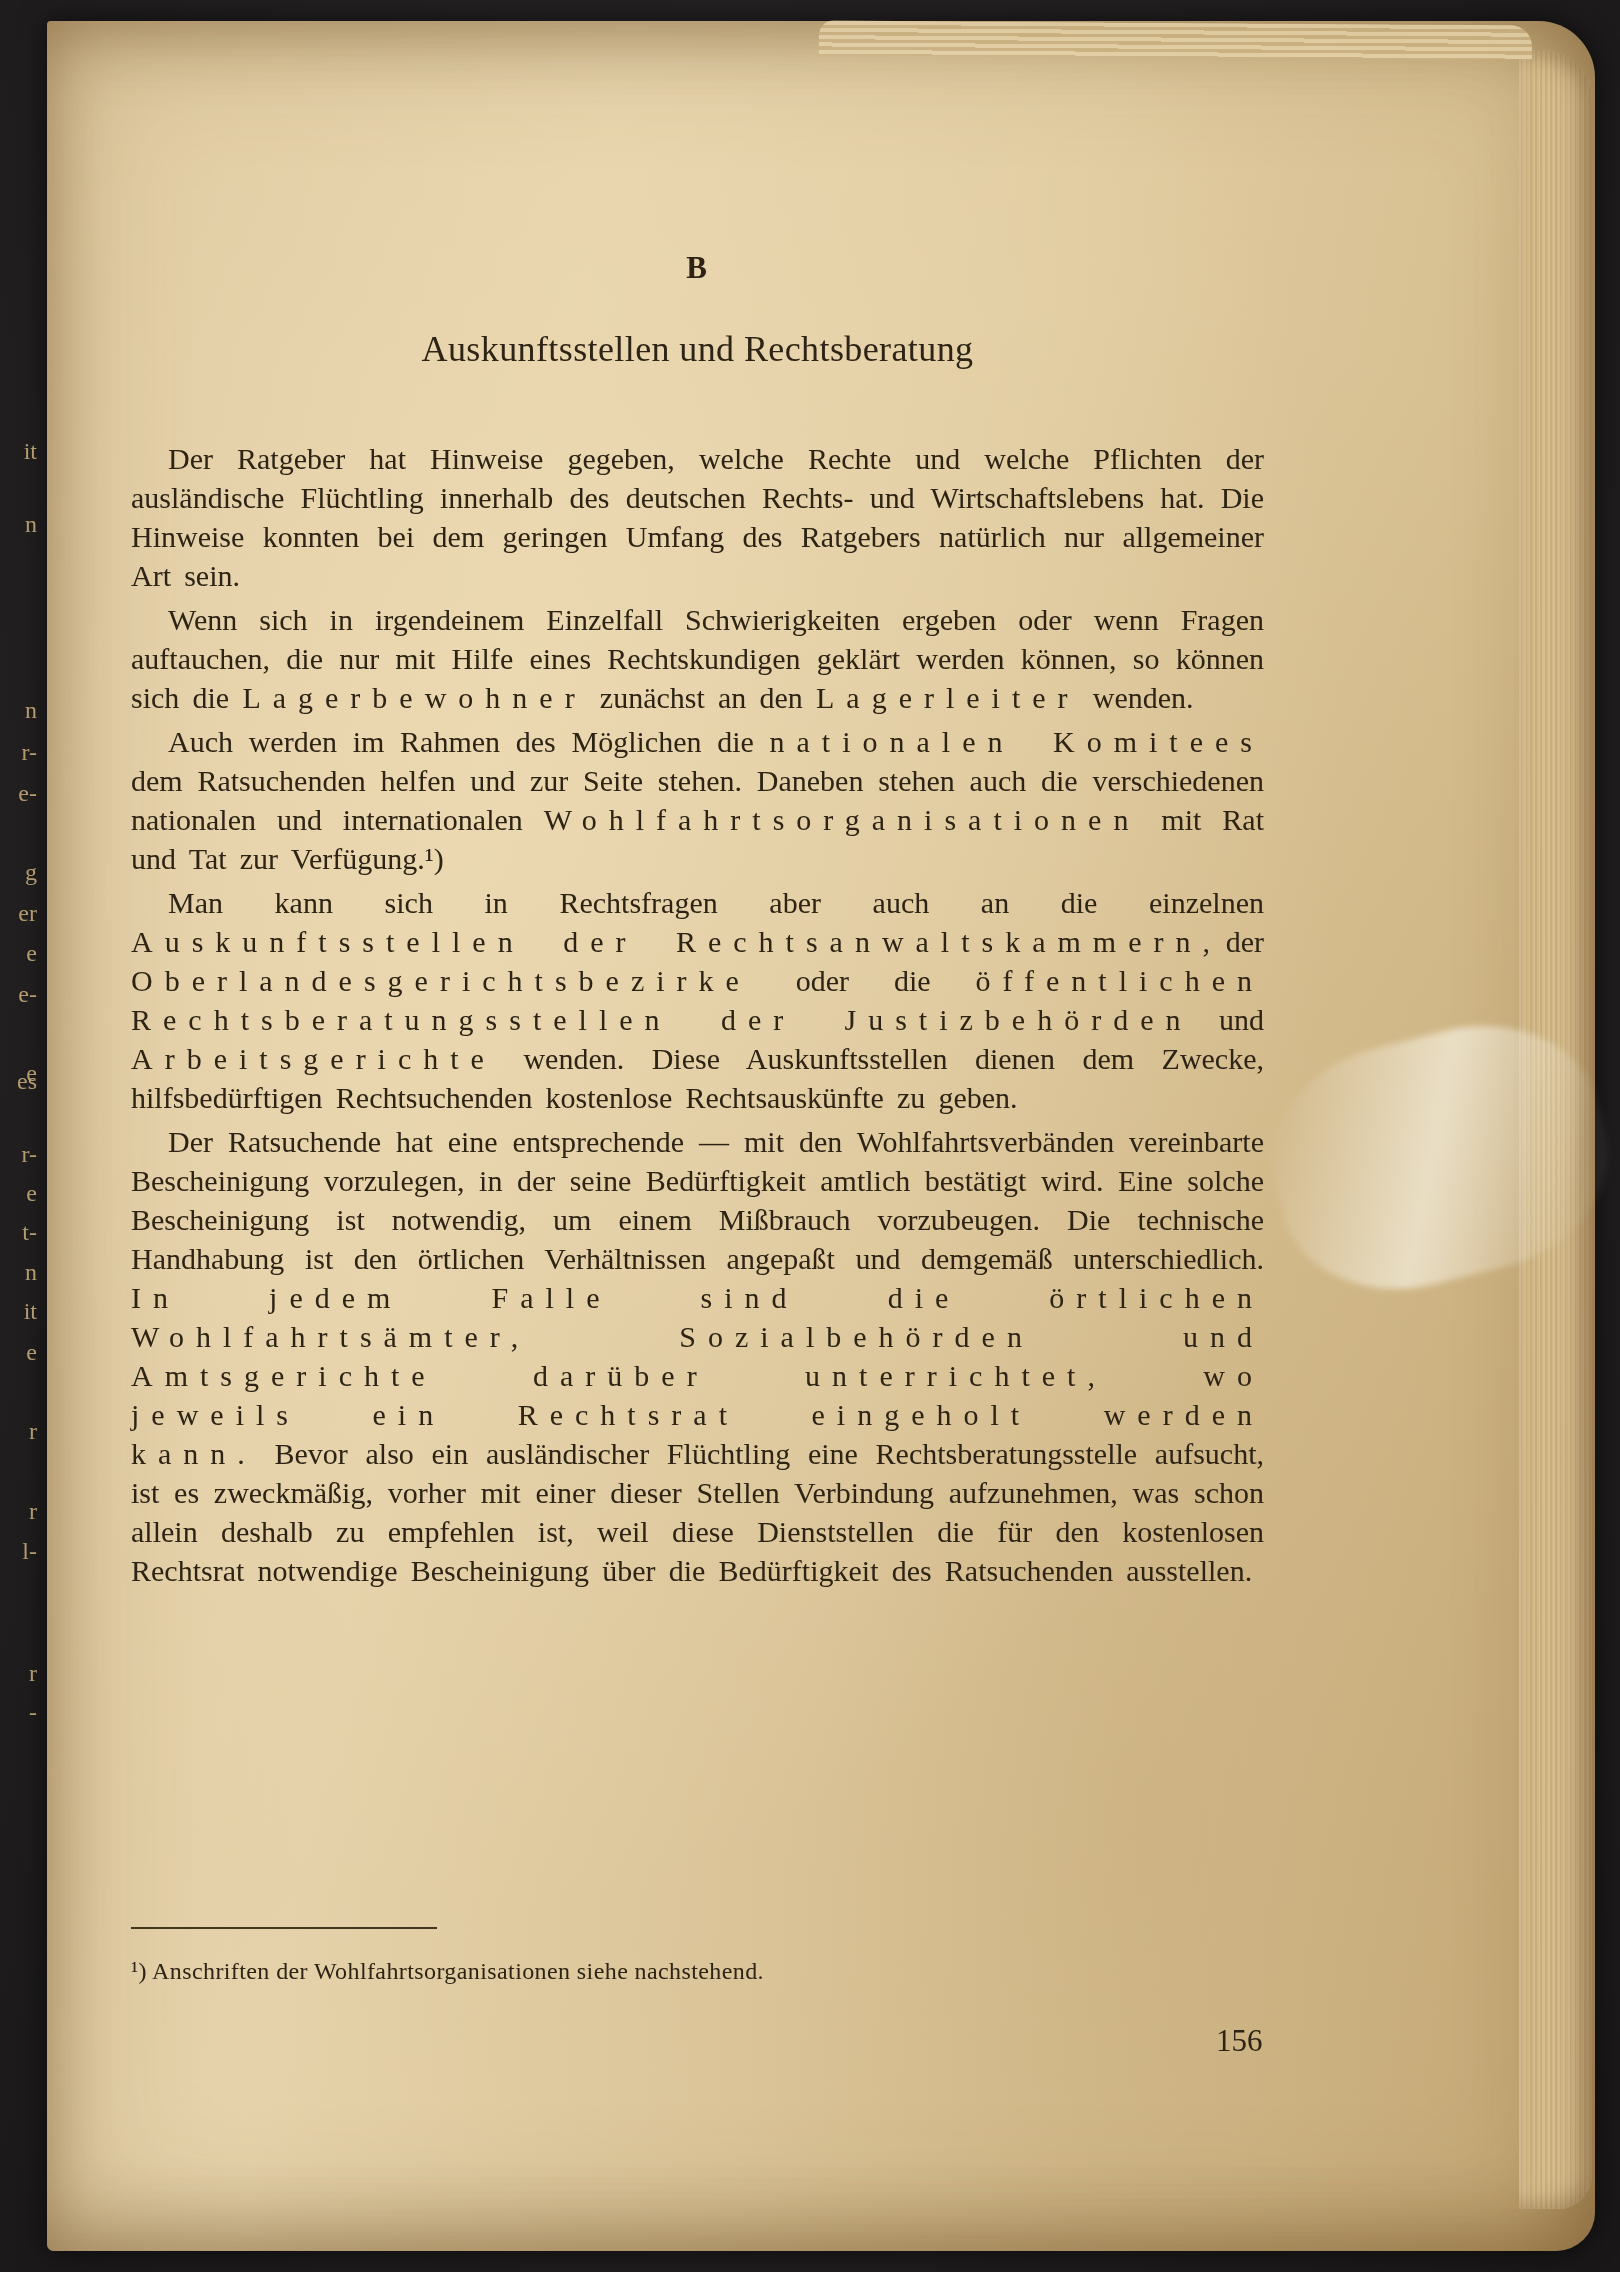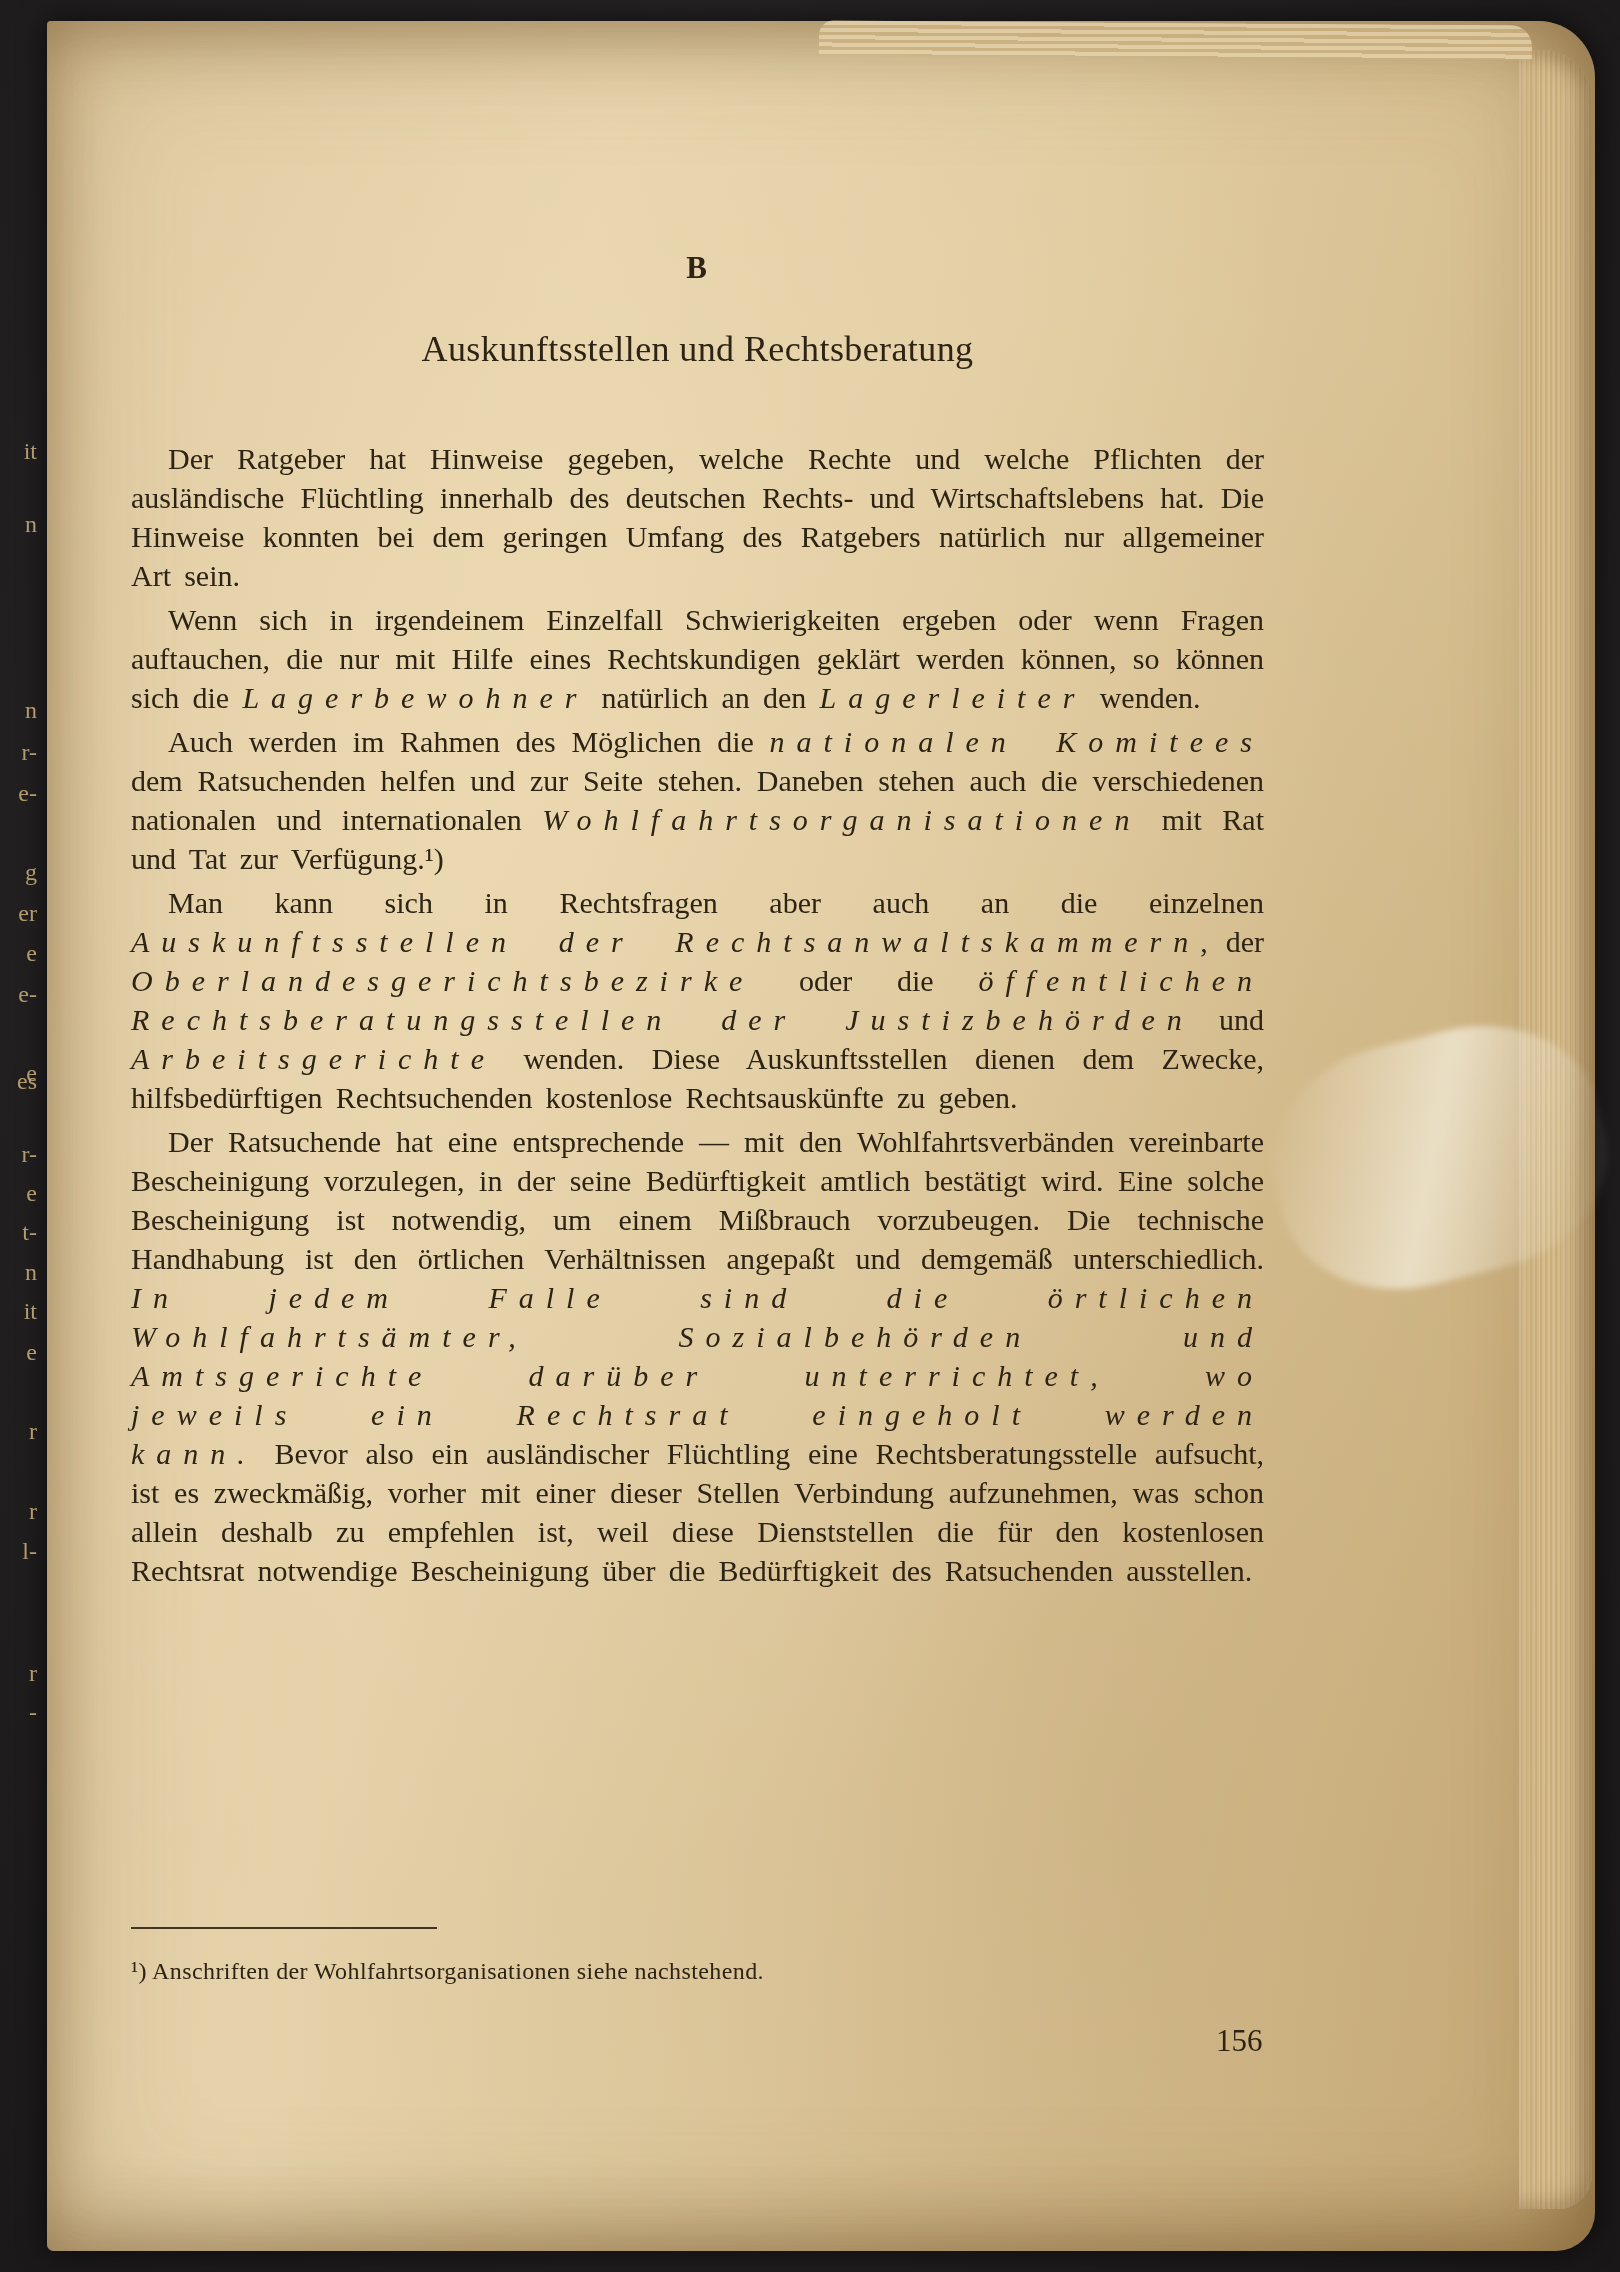--- a/index.html
+++ b/index.html
@@ -55,21 +55,21 @@
     background: linear-gradient(115deg, rgba(255,255,250,.04) 10%, rgba(255,255,247,.55) 48%, rgba(255,255,250,.06) 85%);
     transform:rotate(-14deg); filter:blur(3.2px); z-index:4;
   }
 
   
   .content { position:absolute; left:84px; top:0; width:1133px; color:#2d2415; z-index:2; }
   .section-letter { margin-top:229px; text-align:center; font-size:31px; line-height:36px; font-weight:700; letter-spacing:1.6px; }
   .title { margin:41px 0 0; text-align:center; font-size:36px; line-height:44px; font-weight:400; letter-spacing:0.4px; }
   .body { margin-top:68px; font-size:30px; line-height:39px; text-align:justify; word-spacing:5.7px; }
   .body p { margin:0 0 4.9px 0; text-indent:37px; }
-  .sperr { letter-spacing:.40em; word-spacing:.55em;font-style:italic; }
+  .sperr { letter-spacing:.40em; word-spacing:.55em; }
 
   .foot { position:absolute; top:1906px; left:0; width:1133px; }
   .rule { width:306px; border-top:2.4px solid #43361e; }
   .footnote { margin-top:27px; font-size:24px; line-height:31px; letter-spacing:0.4px; }
   .page-number { margin-top:36px; text-align:right; font-size:31px; padding-right:1.6px; }
 </style>
 </head>
 <body>
 
 <div class="scene">
@@ -101,21 +101,21 @@
 
   <div class="page">
     <div class="fore-edge"></div>
     <div class="top-edge"></div>
 
     <div class="content">
       <div class="section-letter">B</div>
       <h1 class="title">Auskunftsstellen und Rechtsberatung</h1>
       <div class="body" id="paragraphs">
           <p><span>Der Ratgeber hat Hinweise gegeben, welche Rechte und welche Pflichten der ausländische Flüchtling innerhalb des deutschen Rechts- und Wirtschaftslebens hat. Die Hinweise konnten bei dem geringen Umfang des Ratgebers natürlich nur allgemeiner Art sein.</span></p>
-          <p><span>Wenn sich in irgendeinem Einzelfall Schwierigkeiten ergeben oder wenn Fragen auftauchen, die nur mit Hilfe eines Rechtskundigen geklärt werden können, so können sich die </span><span class="sperr">Lagerbewohner</span><span> natürlich an den </span><span class="sperr">Lagerleiter</span><span> wenden.</span></p>
+          <p><span>Wenn sich in irgendeinem Einzelfall Schwierigkeiten ergeben oder wenn Fragen auftauchen, die nur mit Hilfe eines Rechtskundigen geklärt werden können, so können sich die </span><span class="sperr">Lagerbewohner</span><span> zunächst an den </span><span class="sperr">Lagerleiter</span><span> wenden.</span></p>
           <p><span>Auch werden im Rahmen des Möglichen die </span><span class="sperr">nationalen Komitees</span><span> dem Ratsuchenden helfen und zur Seite stehen. Daneben stehen auch die verschiedenen nationalen und internationalen </span><span class="sperr">Wohlfahrtsorganisationen</span><span> mit Rat und Tat zur Verfügung.¹)</span></p>
           <p><span>Man kann sich in Rechtsfragen aber auch an die einzelnen </span><span class="sperr">Auskunftsstellen der Rechtsanwaltskammern</span><span>, der </span><span class="sperr">Oberlandesgerichtsbezirke</span><span> oder die </span><span class="sperr">öffentlichen Rechtsberatungsstellen der Justizbehörden</span><span> und </span><span class="sperr">Arbeitsgerichte</span><span> wenden. Diese Auskunftsstellen dienen dem Zwecke, hilfsbedürftigen Rechtsuchenden kostenlose Rechtsauskünfte zu geben.</span></p>
           <p><span>Der Ratsuchende hat eine entsprechende — mit den Wohlfahrtsverbänden vereinbarte Bescheinigung vorzulegen, in der seine Bedürftigkeit amtlich bestätigt wird. Eine solche Bescheinigung ist notwendig, um einem Mißbrauch vorzubeugen. Die technische Handhabung ist den örtlichen Verhältnissen angepaßt und demgemäß unterschiedlich. </span><span class="sperr">In jedem Falle sind die örtlichen Wohlfahrtsämter, Sozialbehörden und Amtsgerichte darüber unterrichtet, wo jeweils ein Rechtsrat eingeholt werden kann.</span><span> Bevor also ein ausländischer Flüchtling eine Rechtsberatungsstelle aufsucht, ist es zweckmäßig, vorher mit einer dieser Stellen Verbindung aufzunehmen, was schon allein deshalb zu empfehlen ist, weil diese Dienststellen die für den kostenlosen Rechtsrat notwendige Bescheinigung über die Bedürftigkeit des Ratsuchenden ausstellen.</span></p>
         </div>
 
       <div class="foot">
         <div class="rule"></div>
         <div class="footnote">¹) Anschriften der Wohlfahrtsorganisationen siehe nachstehend.</div>
         <div class="page-number">156</div>
       </div>

